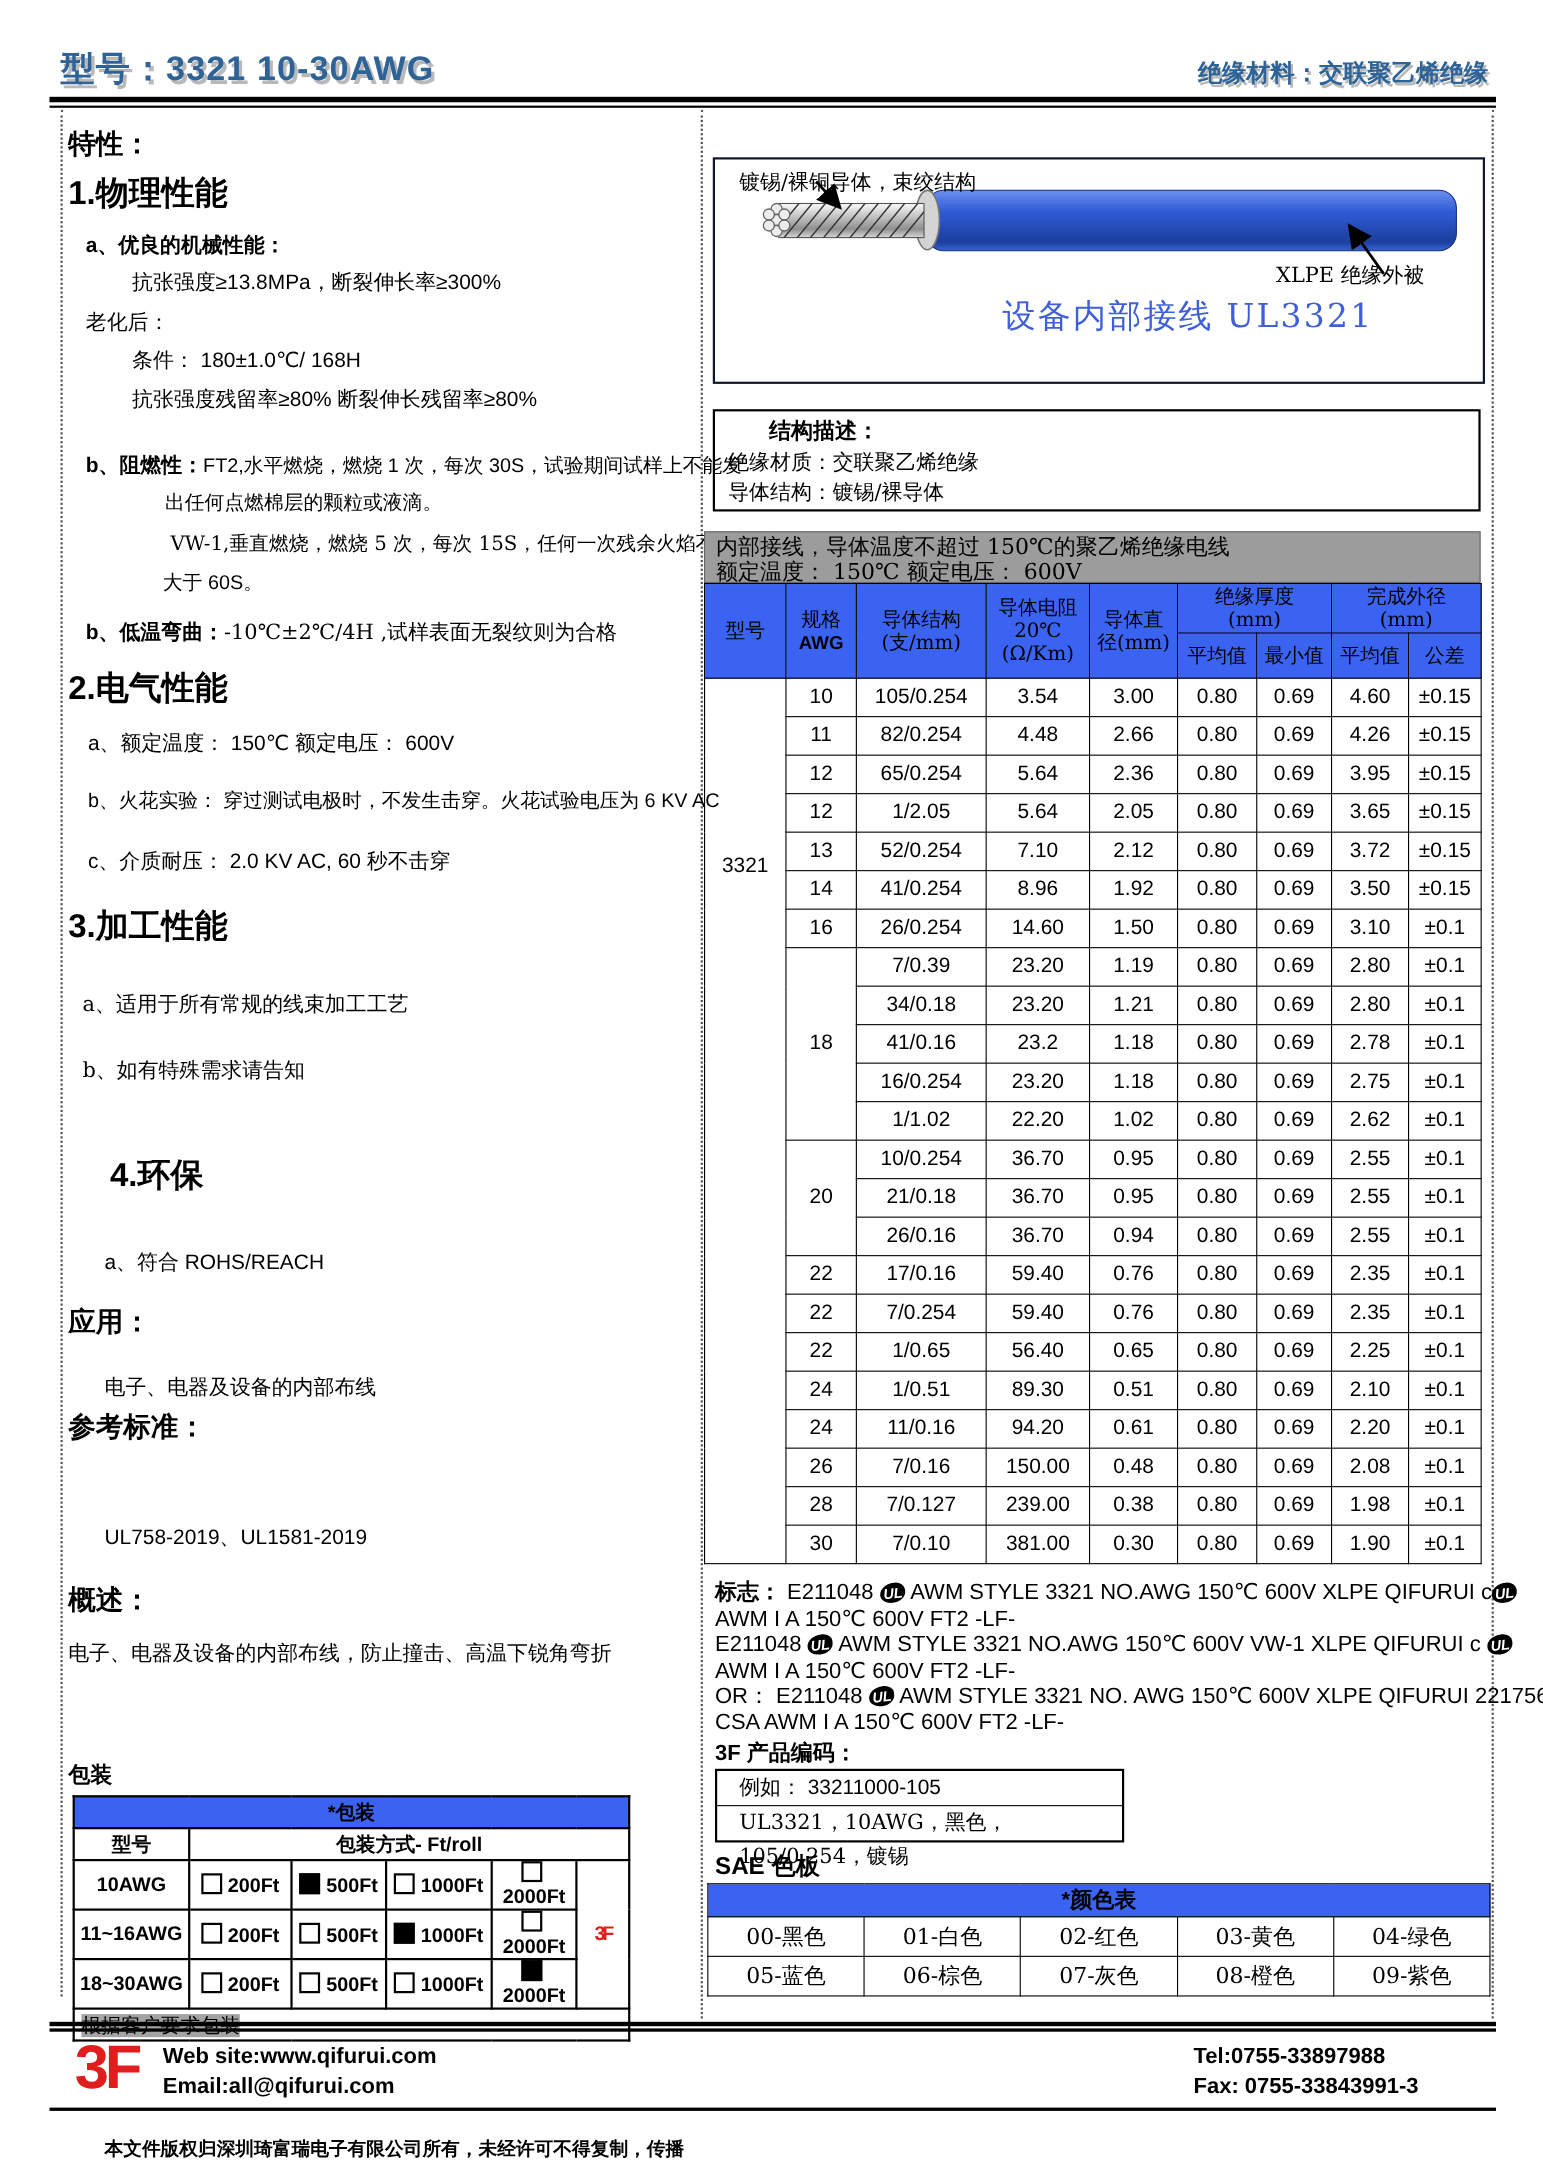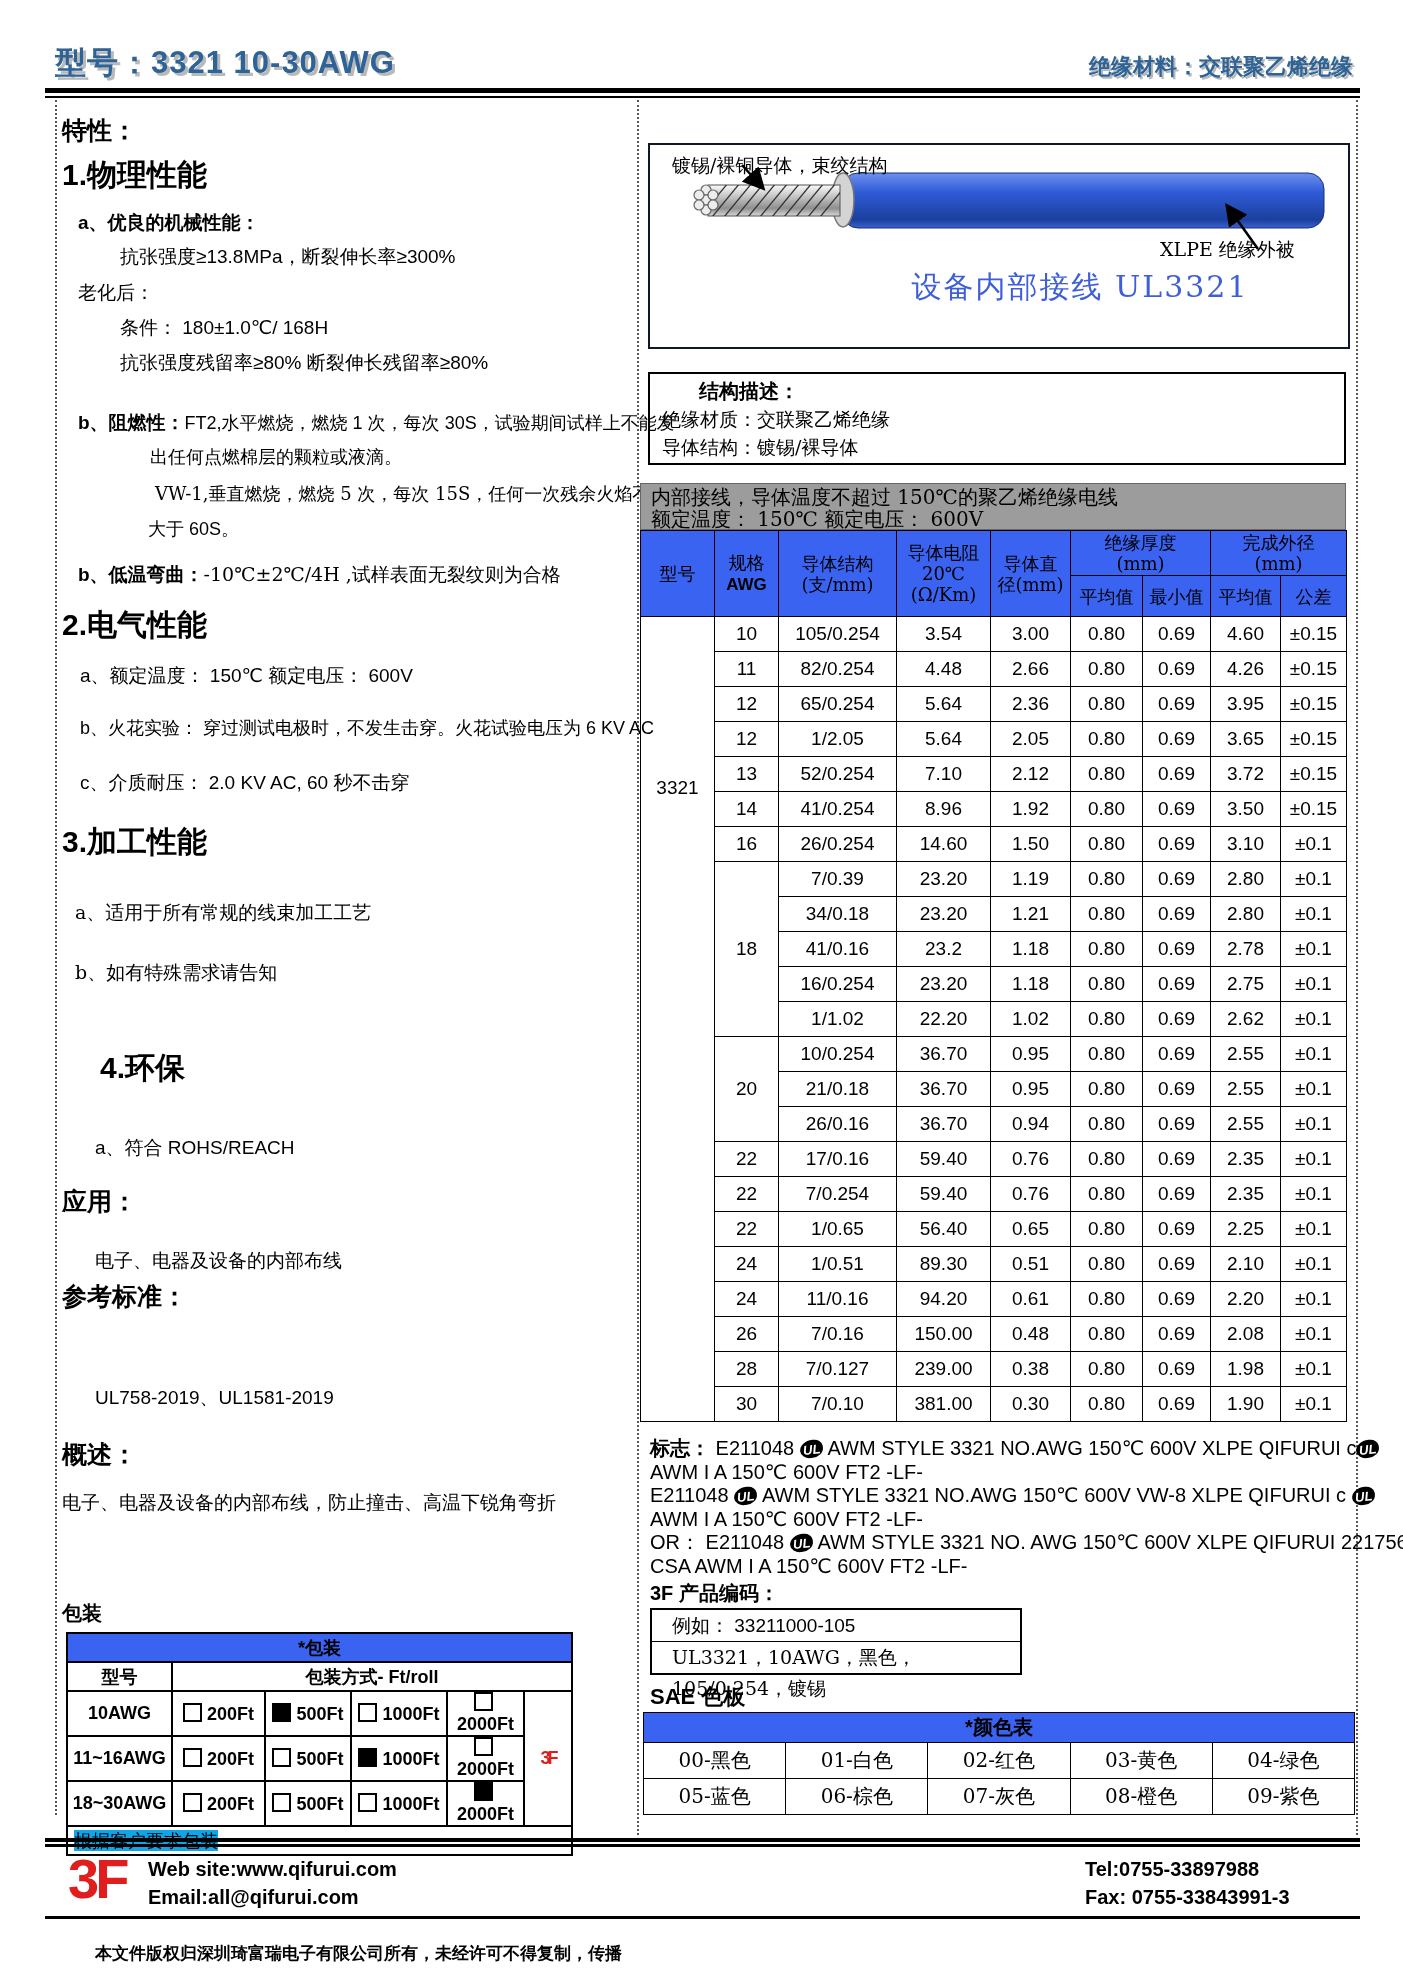--- a/index.html
+++ b/index.html
@@ -23,21 +23,21 @@
   .h-med{font-size:25px;font-weight:bold;}
   .lbl-b{font-weight:bold;font-size:19px;}
   .body19{font-size:19px;}
   .body18{font-size:18px;}
 
   
   .pack-table{border-collapse:collapse;table-layout:fixed;}
   .pack-table td,.pack-table th{border:2px solid #000;text-align:center;font-size:18px;font-weight:bold;padding:0;height:27px;}
   .pack-head{background:#3b63f2;color:#000;font-size:19px;}
   .pack-note{text-align:left !important;font-weight:normal !important;font-family:"DejaVu Serif",serif;font-size:19px;padding-left:6px !important;}
-  .pack-note span{background:#0ea5e9;}
+  .pack-note span{background:#a3a3a3;}
   .cbx{display:inline-block;width:15px;height:15px;border:2px solid #000;vertical-align:-2px;margin-right:5px;}
   .cbx.on{background:#000;}
   .pack-logo{color:#e01e1e;font-size:46px;font-weight:900;letter-spacing:-3px;border-left:2px solid #000;}
 
   
   .wire-box{position:absolute;left:648px;top:143px;width:698px;height:202px;border:2px solid #0f172a;}
   .wire-label-top{position:absolute;left:22px;top:8px;font-size:19px;font-family:"DejaVu Serif",serif;}
   .wire-label-xlpe{position:absolute;left:510px;top:92px;font-size:19px;font-family:"DejaVu Serif",serif;}
   .wire-caption{position:absolute;left:250px;top:122px;width:360px;text-align:center;font-size:30px;color:#3f5fd8;font-family:"DejaVu Serif",serif;letter-spacing:2px;}
   .struct-box{position:absolute;left:648px;top:372px;width:698px;height:93px;border:2px solid #000;padding:4px 12px;box-sizing:border-box;}
@@ -513,21 +513,21 @@
           <td>0.69</td>
           <td>1.90</td>
           <td>±0.1</td>
         </tr>
       </tbody>
   </table>
 
   <div class="marking" id="marking-lines">
       <div class="nw"><span style="font-weight:bold">标志：</span><span> E211048 </span><span class="ul-mark">UL</span><span> AWM STYLE 3321 NO.AWG 150℃ 600V XLPE QIFURUI      c</span><span class="ul-mark">UL</span></div>
       <div class="nw"><span>AWM I A 150℃ 600V FT2        -LF-</span></div>
-      <div class="nw"><span>E211048 </span><span class="ul-mark">UL</span><span> AWM STYLE 3321 NO.AWG 150℃ 600V VW-8 XLPE      QIFURUI    c </span><span class="ul-mark">UL</span></div>
+      <div class="nw"><span>E211048 </span><span class="ul-mark">UL</span><span> AWM STYLE 3321 NO.AWG 150℃ 600V VW-1 XLPE      QIFURUI    c </span><span class="ul-mark">UL</span></div>
       <div class="nw"><span>AWM   I   A   150℃   600V   FT2      -LF-</span></div>
       <div class="nw"><span>OR： E211048 </span><span class="ul-mark">UL</span><span> AWM STYLE 3321 NO. AWG 150℃ 600V XLPE QIFURUI      221756</span></div>
       <div class="nw"><span>CSA   AWM I A   150℃ 600V   FT2        -LF-</span></div>
     </div>
   <div class="code-title">3F 产品编码：</div>
   <div class="example-box">
     <div>例如： 33211000-105</div>
     <div>UL3321，10AWG，黑色，105/0.254，镀锡</div>
   </div>
   <div class="sae-title">SAE 色板</div>

